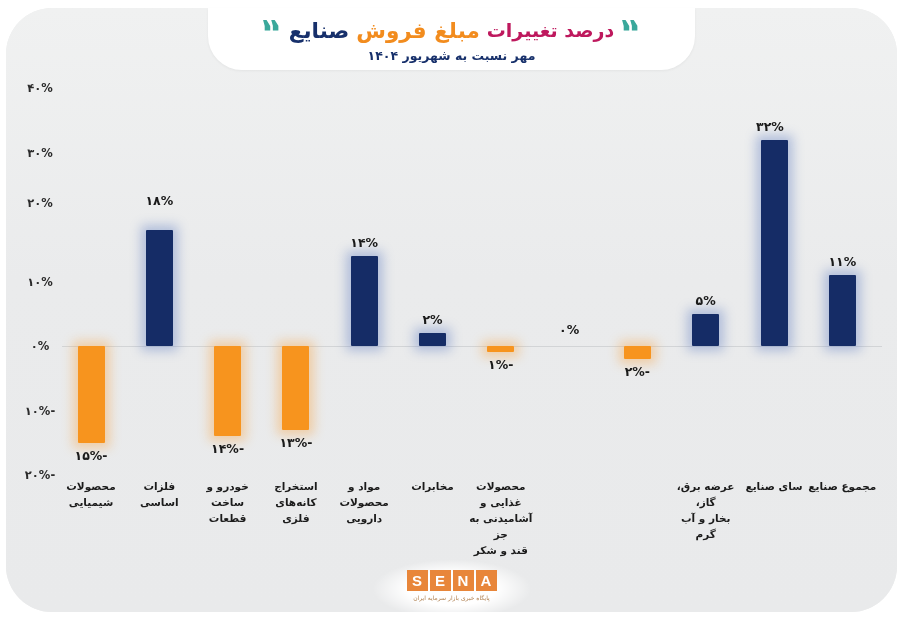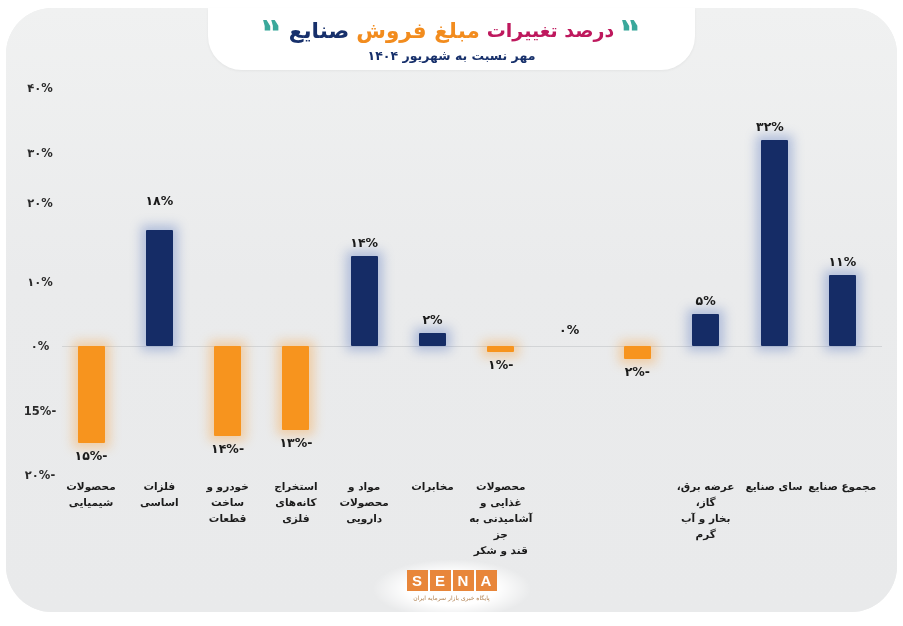--- a/index.html
+++ b/index.html
@@ -178,21 +178,21 @@
     <div class="subtitle">مهر نسبت به شهریور ۱۴۰۴</div>
   </div>
 
   <div class="plot" id="plot">
     <div class="zeroline"></div>
   <div class="ytick" style="top: 88px;">۴۰%</div>
       <div class="ytick" style="top: 152.5px;">۳۰%</div>
       <div class="ytick" style="top: 203px;">۲۰%</div>
       <div class="ytick" style="top: 281.5px;">۱۰%</div>
       <div class="ytick" style="top: 346px;">۰%</div>
-      <div class="ytick" style="top: 410.5px;">-15%</div>
+      <div class="ytick" style="top: 410.5px;">-۱۰%</div>
       <div class="ytick" style="top: 475px;">-۲۰%</div>
       <div class="bar neg" title="-۱۵%" style="left: 77.5px; width: 27px; height: 96.75px; top: 346px;"></div>
       <div class="vlabel" style="left: 59px; top: 447.75px;">-۱۵%</div>
       <div class="catlabel" style="left: 55px;">محصولات
 شیمیایی</div>
       <div class="bar pos" title="۱۸%" style="left: 145.8px; width: 27px; height: 116.1px; top: 229.9px;"></div>
       <div class="vlabel" style="left: 127.3px; top: 193px;">۱۸%</div>
       <div class="catlabel" style="left: 123.3px;">فلزات اساسی</div>
       <div class="bar neg" title="-۱۴%" style="left: 214.1px; width: 27px; height: 90.3px; top: 346px;"></div>
       <div class="vlabel" style="left: 195.6px; top: 441.3px;">-۱۴%</div>

